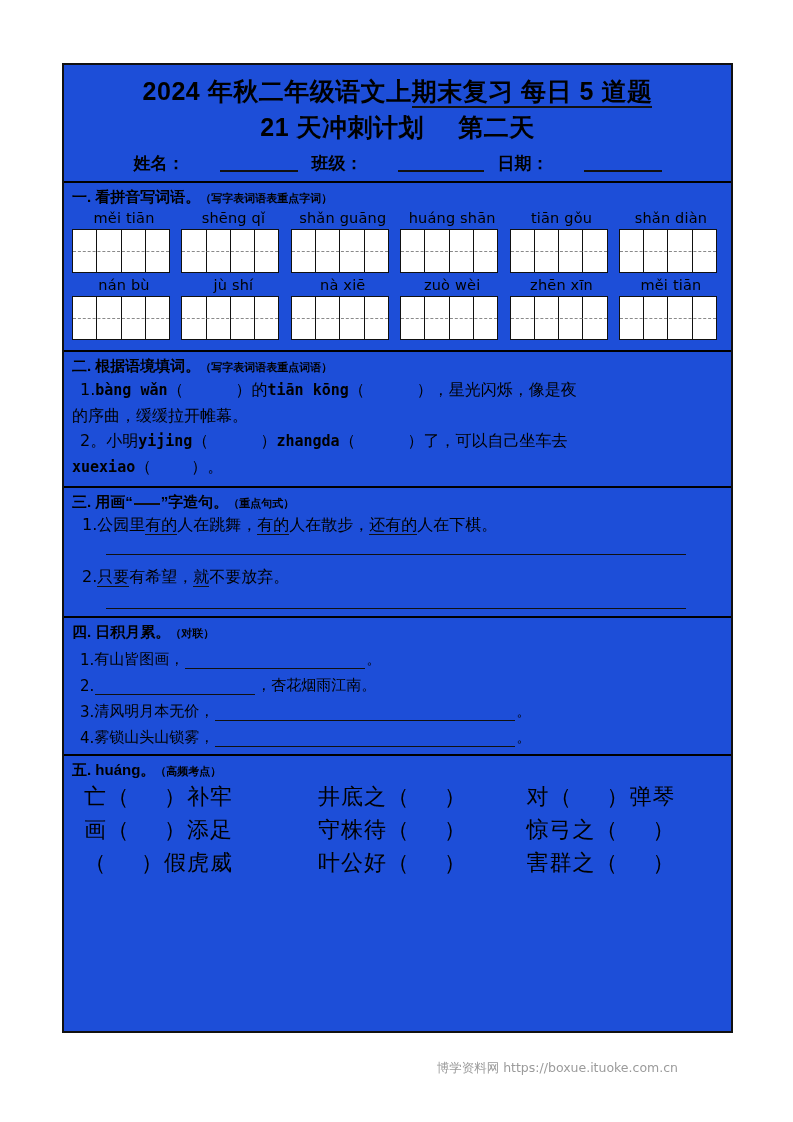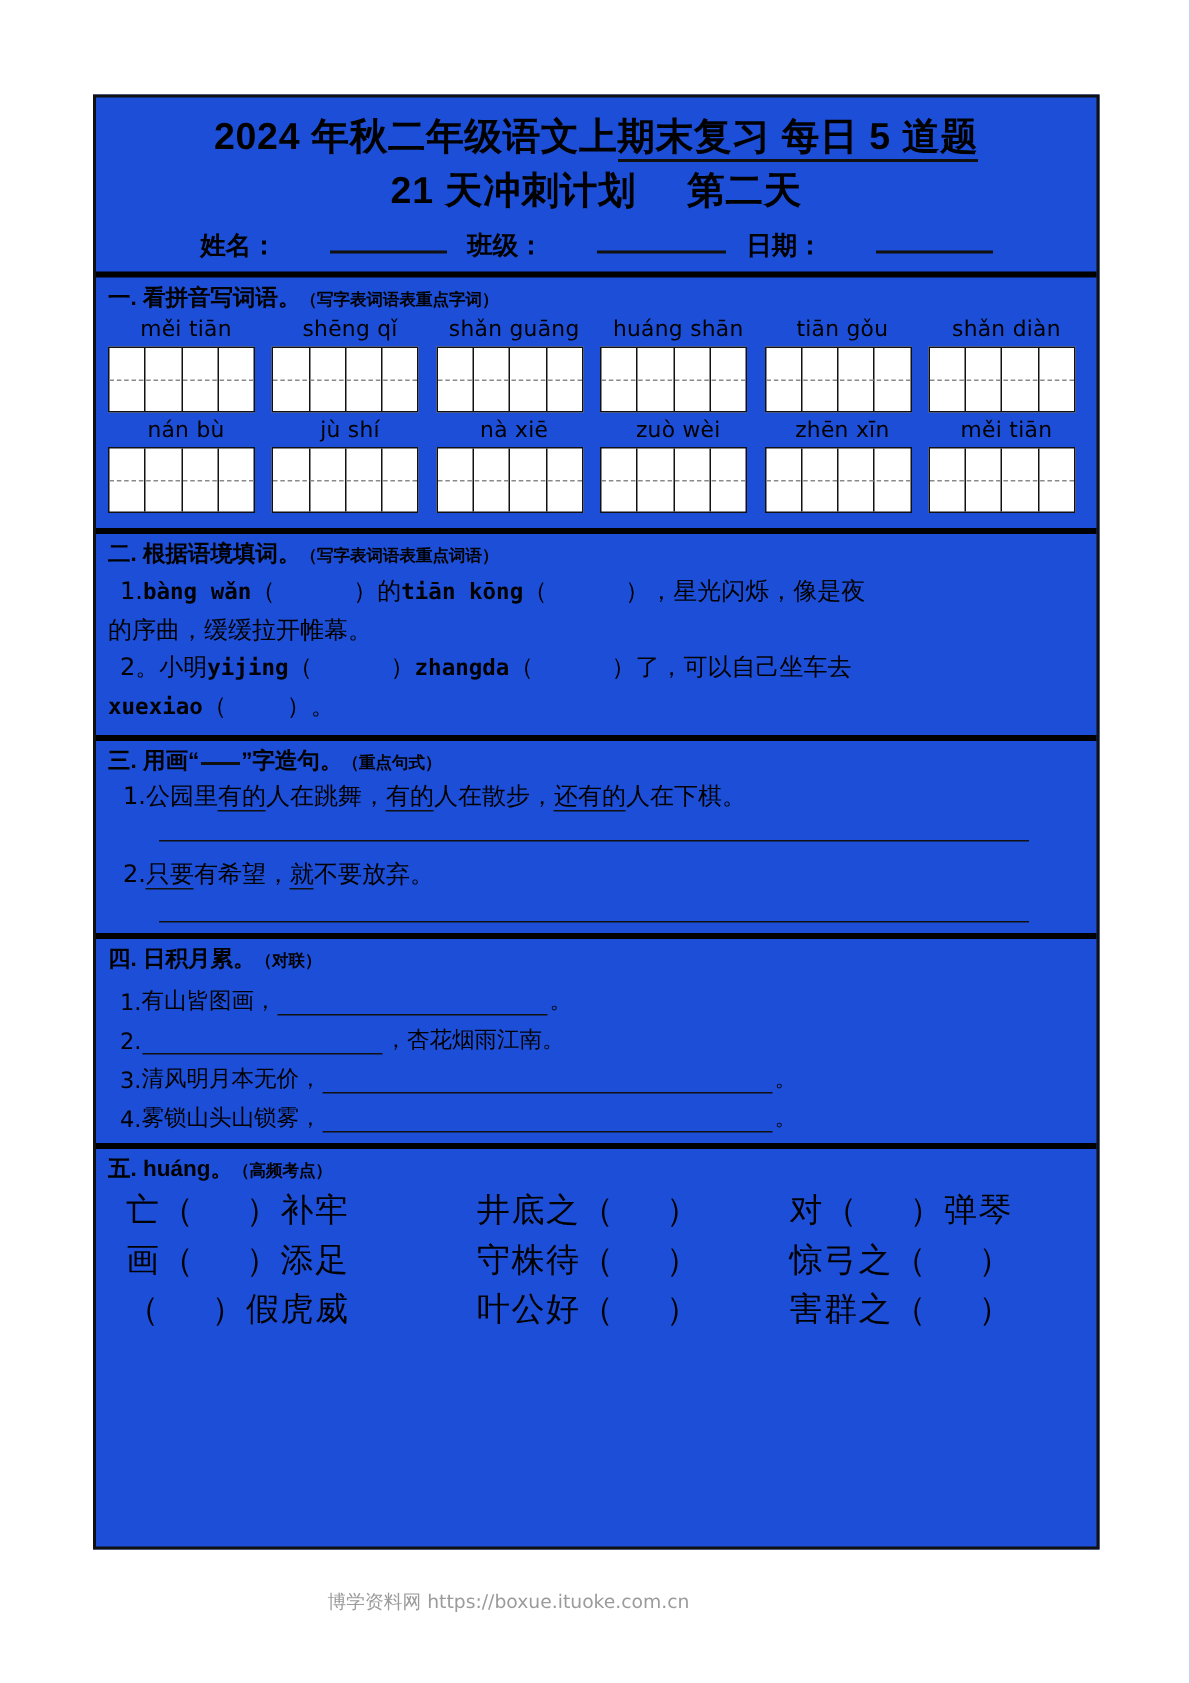--- a/index.html
+++ b/index.html
@@ -53,35 +53,35 @@
   .identity-row {
     display: flex;
     justify-content: center;
     align-items: flex-end;
     gap: 14px;
     margin-top: 9px;
     font-size: 17px;
     font-weight: bold;
     padding-bottom: 2px;
   }
-  .identity-item { display: flex; align-items: flex-start; gap: 32px; }
+  .identity-item { display: flex; align-items: center; gap: 32px; }
   .identity-label { white-space: nowrap; }
   .ident-blank {
     display: inline-block;
     border-bottom: 2px solid #111;
     height: 15px;
     margin-left: 3px;
   }
   .ident-blank.w1 { width: 78px; }
   .ident-blank.w2 { width: 86px; }
   .ident-blank.w3 { width: 78px; }
 
   
   .section {
-    border-top: 4px solid #000000;
+    border-top: 2px solid #000000;
     padding: 5px 8px 7px 8px;
     box-sizing: border-box;
   }
   .sec-head {
     font-size: 15px;
     font-weight: bold;
     line-height: 1.2;
     white-space: nowrap;
     margin-bottom: 2px;
   }
@@ -206,21 +206,21 @@
   .s5-item.c2 { width: 212px; }
   .s5-item.c3 { width: 200px; }
   .pgap { display: inline-block; width: 34px; }
 
   
   #footer {
     position: absolute;
     left: 0;
     top: 1060px;
     width: 678px;
-    text-align: center;
+    text-align: right;
     font-size: 12.5px;
     color: #9b9b9b;
     font-family: "DejaVu Sans", sans-serif;
   }
 </style>
 </head>
 <body>
 
 <div id="sheet">
 

